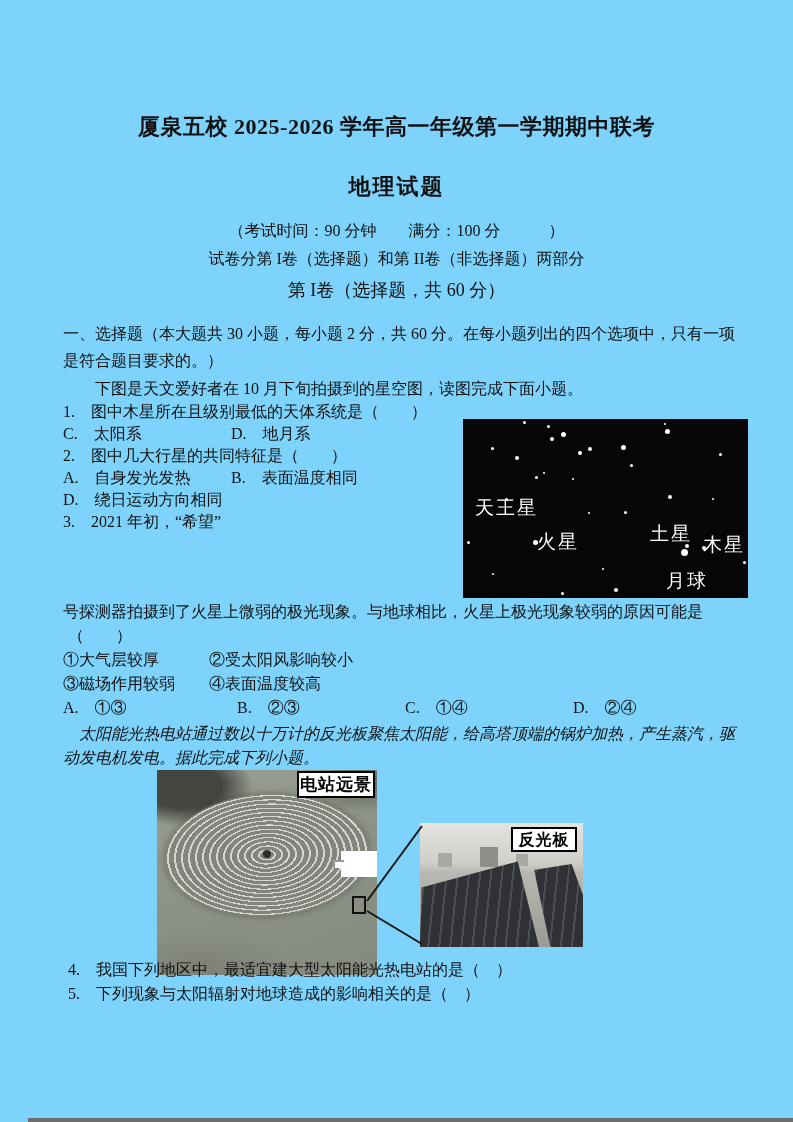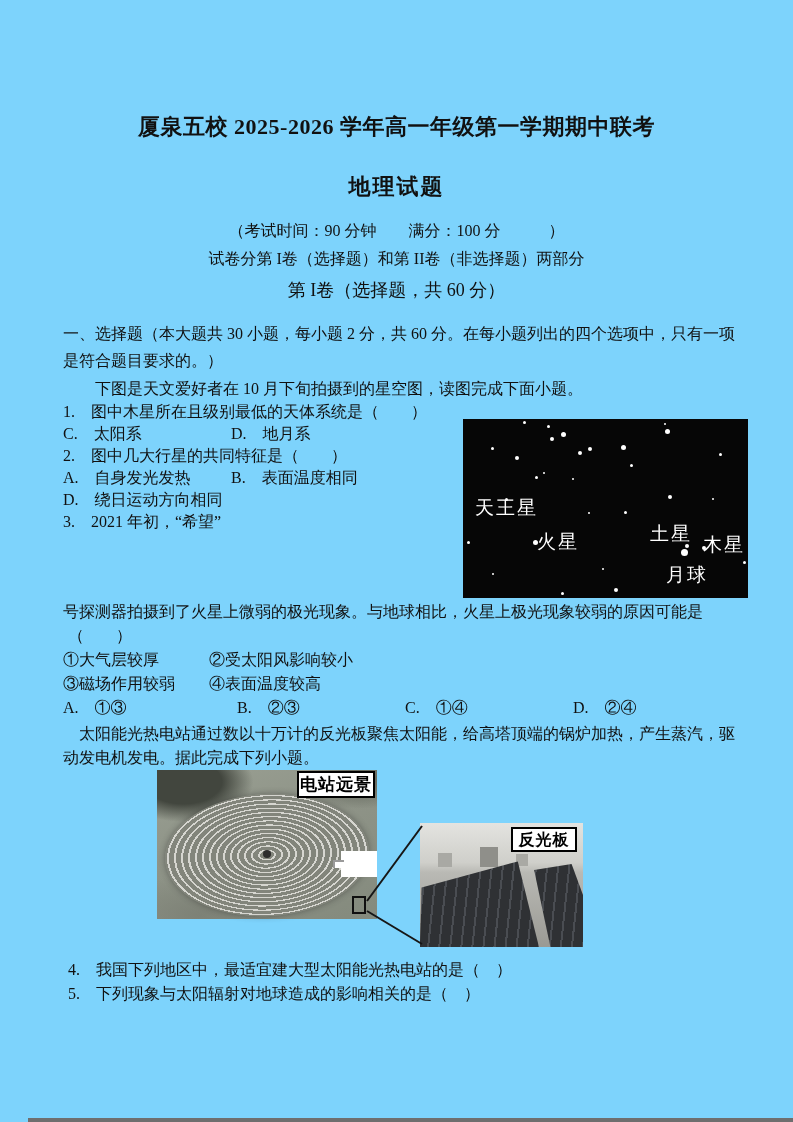--- a/index.html
+++ b/index.html
@@ -24,31 +24,31 @@
   .optrow .c1 { display:inline-block; width:168px; }
 
   
   .starbox { left:463px; top:419px; width:285px; height:179px; background:#060606; }
   .star { position:absolute; background:#fff; border-radius:50%; }
   .plabel { position:absolute; color:#ffffff; font-size:19px; letter-spacing:2px; white-space:nowrap; }
   .lbl-uranus  { left:12px;  top:76px; }
   .lbl-mars    { left:74px;  top:110px; }
   .lbl-saturn  { left:187px; top:102px; }
   .lbl-jupiter { left:240px; top:113px; }
-  .lbl-moon    { left:203px; top:143px; }
+  .lbl-moon    { left:203px; top:149px; }
 
   .q3cont { top:600px; left:63px; width:684px; font-size:16px; line-height:24px; }
   .q3cont .bracket { padding-left:5px; }
   .itemrow .c1 { display:inline-block; width:142px; }
   .abcd { display:flex; }
   .abcd .a { width:174px; } .abcd .b { width:168px; } .abcd .cc { width:168px; }
-  .passage2 { top:722px; left:63px; width:680px; font-size:16px; line-height:24px; text-indent:1em; }
+  .passage2 { top:722px; left:63px; width:680px; font-size:16px; line-height:24px; text-indent:1em;font-style:italic; }
 
   
-  .photoL { left:157px; top:770px; width:220px; height:149px;
+  .photoL { left:157px; top:770px; width:220px; height:205px;
     background:
       radial-gradient(ellipse 70px 40px at 12% 8%, #42463e 0%, #42463e 55%, rgba(66,70,62,0) 100%),
       radial-gradient(ellipse 60px 30px at 92% 6%, #565a50 0%, rgba(86,90,80,0) 100%),
       radial-gradient(ellipse 90px 40px at 20% 97%, #7d8176 0%, rgba(125,129,118,0) 100%),
       linear-gradient(160deg,#9aa093 0%, #8f9488 40%, #848a7d 100%);
     padding-left: 48px;
   }
   .rings { position:absolute; left:8px; top:24px; width:204px; height:122px; border-radius:50%;
     background:repeating-radial-gradient(ellipse 102px 61px at 50% 50%, #d6d6d0 0px, #d6d6d0 2px, #82857b 2px, #82857b 7px);
     transform:rotate(-3deg); box-shadow:0 0 6px rgba(40,40,40,.45);

